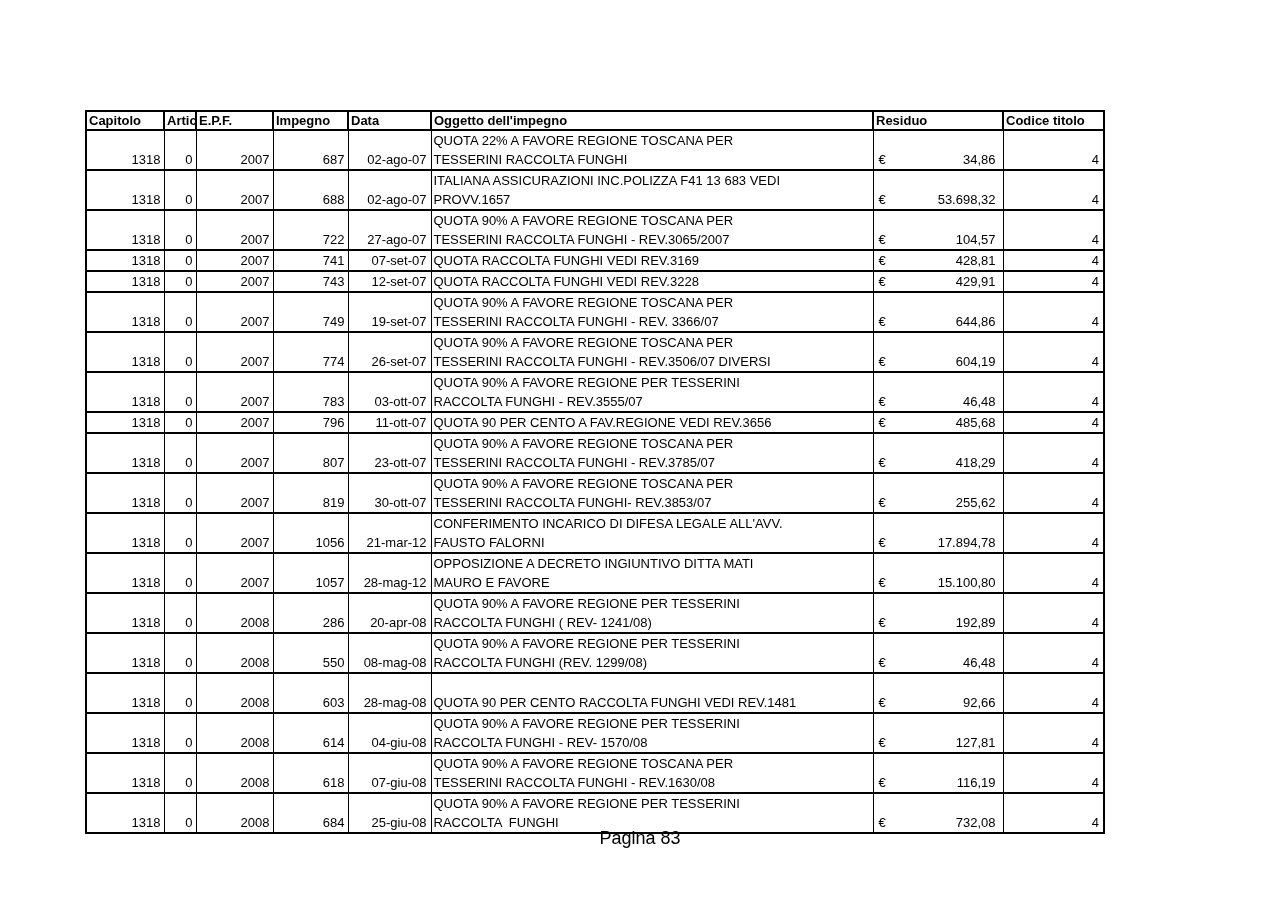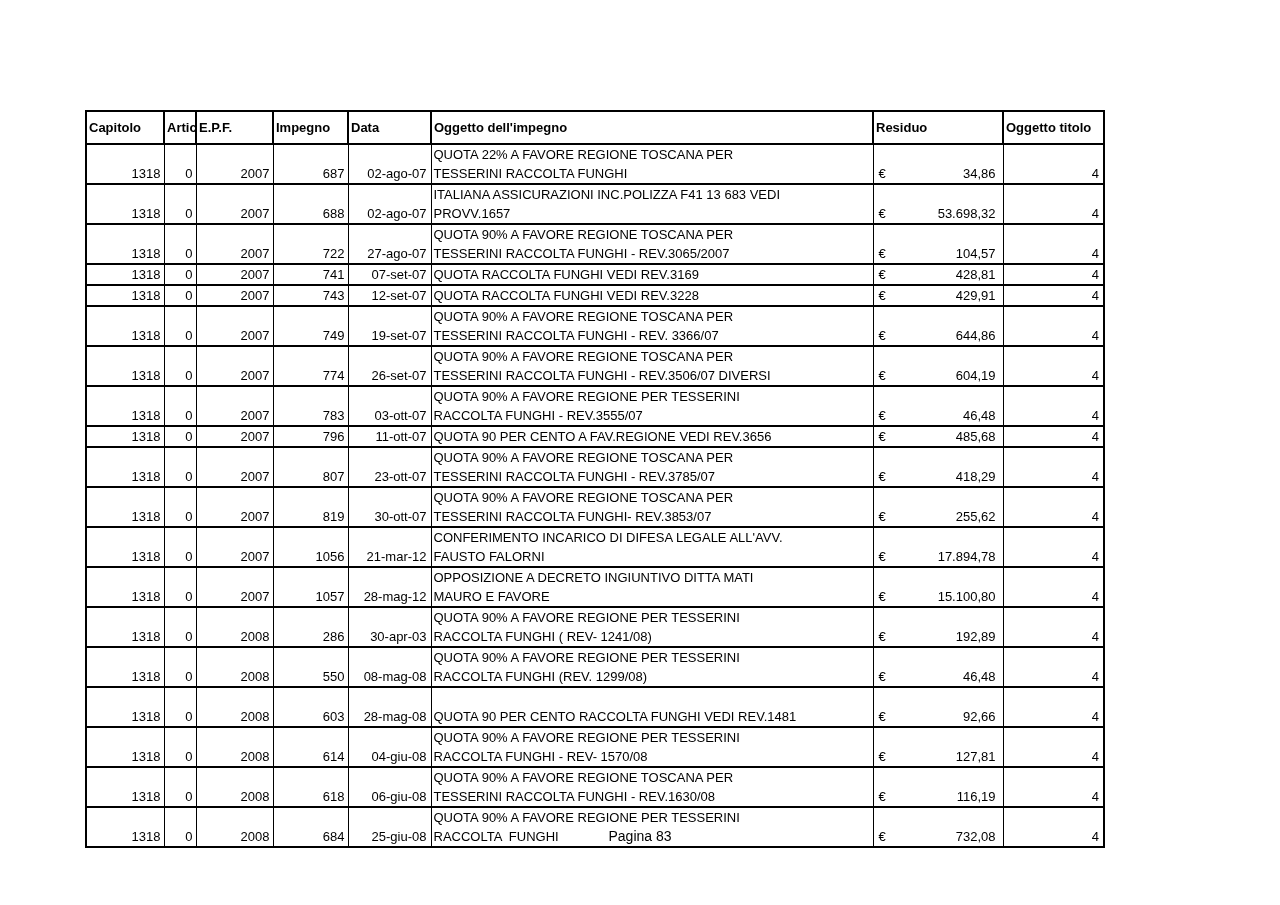--- a/index.html
+++ b/index.html
@@ -23,21 +23,21 @@
     width: 1018px;
     border-collapse: collapse;
     table-layout: fixed;
     border: 2px solid #000;
   }
   th {
     border: 2px solid #000;
     font-size: 13px;
     font-weight: bold;
     text-align: left;
-    padding: 8px 2px;
+    padding: 1px 2px;
     height: 15px;
     line-height: 15px;
     overflow: hidden;
     white-space: nowrap;
   }
   td {
     border: 1px solid #000;
     border-top: 2px solid #000;
     border-bottom: 2px solid #000;
     vertical-align: bottom;
@@ -52,21 +52,21 @@
   .ogg-line { min-height: 19px; white-space: pre; }
   td.residuo { text-align: right; padding: 0 7px 0 5px; }
   td.residuo .eur { float: left; }
   td.codice { text-align: right; padding-right: 4px; }
   .footer {
     position: absolute;
     top: 828px;
     left: 0;
     width: 100%;
     text-align: center;
-    font-size: 14px;
+    font-size: 18px;
   }
 </style>
 </head>
 <body>
 
 <div class="page">
 
   <table class="impegni">
     <colgroup>
       <col style="width:78px">
@@ -80,21 +80,21 @@
     </colgroup>
     <thead>
       <tr>
         <th>Capitolo</th>
         <th>Artic</th>
         <th>E.P.F.</th>
         <th>Impegno</th>
         <th>Data</th>
         <th>Oggetto dell'impegno</th>
         <th>Residuo</th>
-        <th>Oggetto titolo</th>
+        <th>Codice titolo</th>
       </tr>
     </thead>
     <tbody id="rows">
         <tr>
     <td class="num">1318</td>
     <td class="num">0</td>
     <td class="num">2007</td>
     <td class="num">687</td>
     <td class="date">02-ago-07</td>
     <td class="ogg">
@@ -294,21 +294,21 @@
       <span class="eur">€</span>
       <span class="val">15.100,80</span>
     </td>
     <td class="codice">4</td>
   </tr>
         <tr>
     <td class="num">1318</td>
     <td class="num">0</td>
     <td class="num">2008</td>
     <td class="num">286</td>
-    <td class="date">30-apr-03</td>
+    <td class="date">20-apr-08</td>
     <td class="ogg">
             <div class="ogg-line">QUOTA 90% A FAVORE REGIONE PER TESSERINI</div>
             <div class="ogg-line">RACCOLTA FUNGHI ( REV- 1241/08)</div>
           </td>
     <td class="residuo">
       <span class="eur">€</span>
       <span class="val">192,89</span>
     </td>
     <td class="codice">4</td>
   </tr>
@@ -358,21 +358,21 @@
       <span class="eur">€</span>
       <span class="val">127,81</span>
     </td>
     <td class="codice">4</td>
   </tr>
         <tr>
     <td class="num">1318</td>
     <td class="num">0</td>
     <td class="num">2008</td>
     <td class="num">618</td>
-    <td class="date">06-giu-08</td>
+    <td class="date">07-giu-08</td>
     <td class="ogg">
             <div class="ogg-line">QUOTA 90% A FAVORE REGIONE TOSCANA PER</div>
             <div class="ogg-line">TESSERINI RACCOLTA FUNGHI - REV.1630/08</div>
           </td>
     <td class="residuo">
       <span class="eur">€</span>
       <span class="val">116,19</span>
     </td>
     <td class="codice">4</td>
   </tr>

